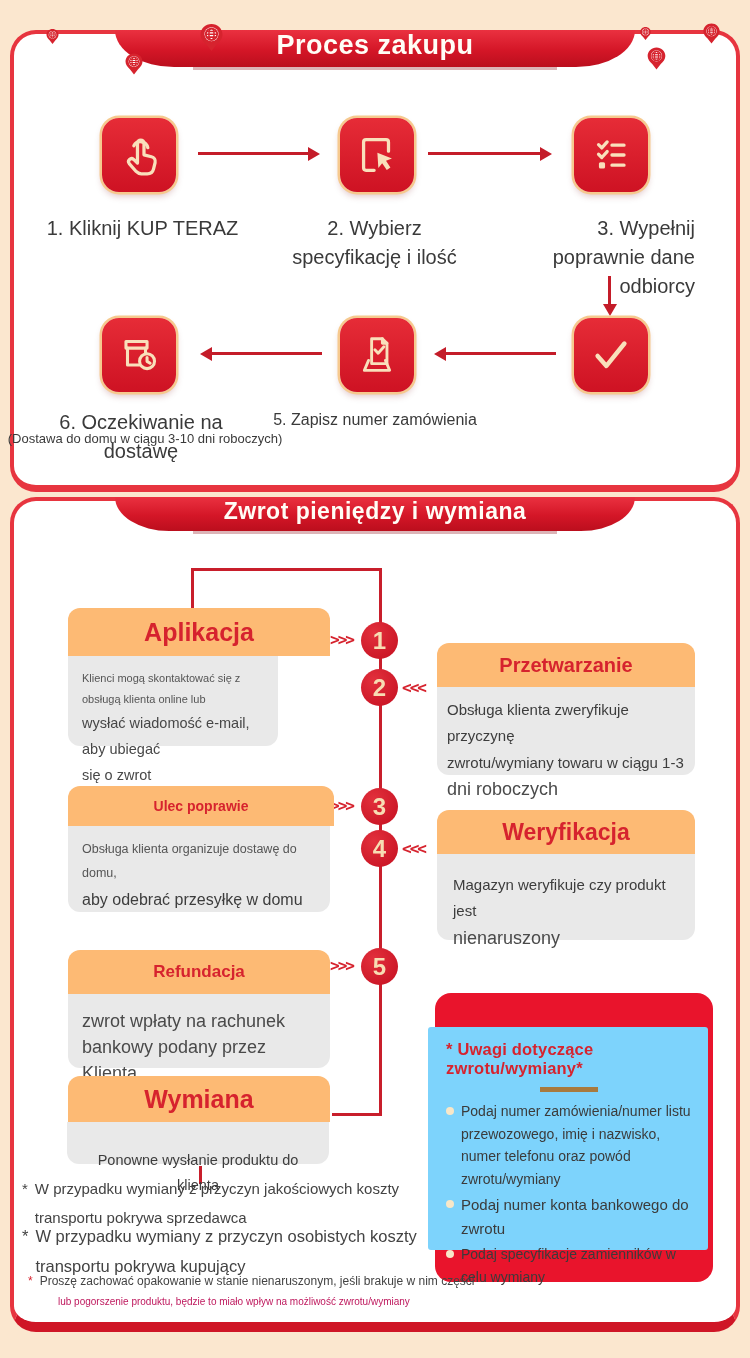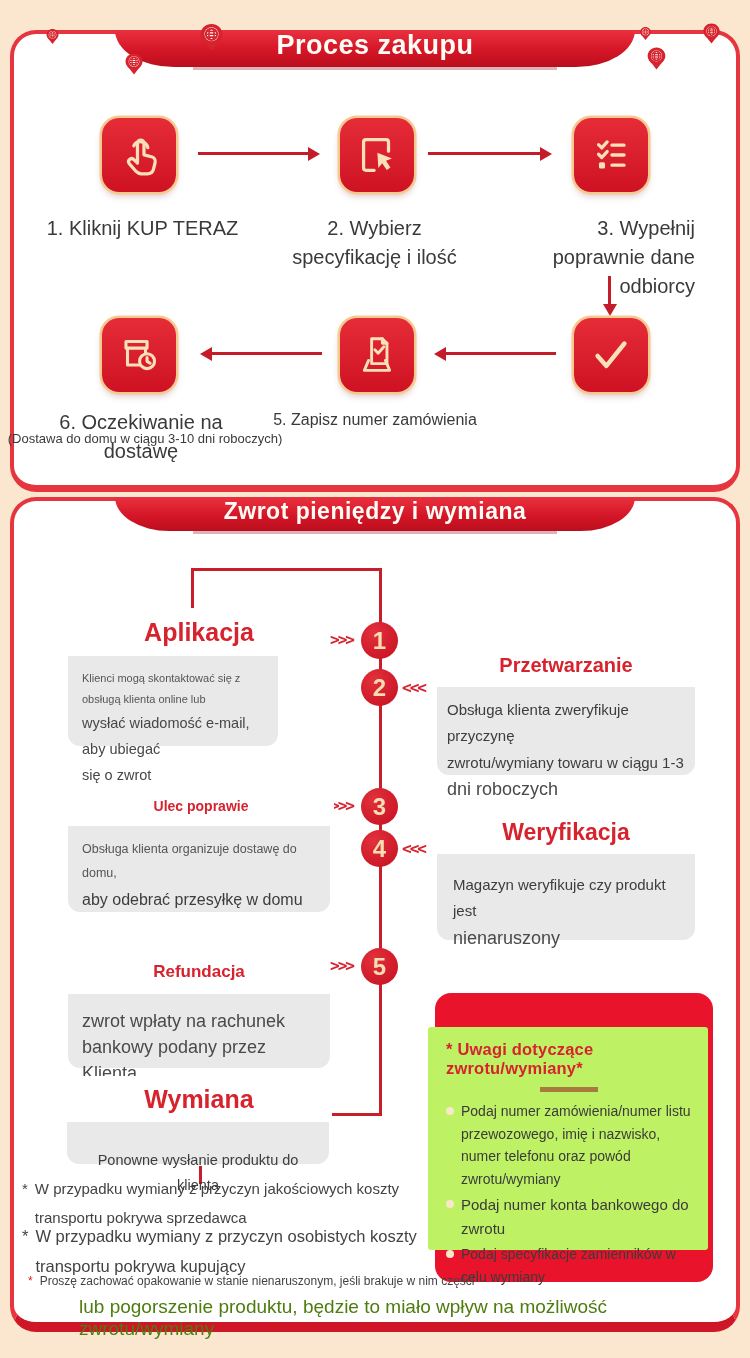--- a/index.html
+++ b/index.html
@@ -57,50 +57,50 @@
 
   
   .numcircle { position:absolute; width:37px; height:37px; border-radius:50%;
       background:radial-gradient(circle at 35% 30%, #e2303c, #c50f20);
       color:#f7ddb3; font-size:24px; font-weight:bold;
       display:flex; align-items:center; justify-content:center; z-index:2; }
   .chev { position:absolute; color:#d6232e; font-weight:bold; font-size:16px;
       letter-spacing:-2px; font-family:"DejaVu Sans Mono", monospace; z-index:2; }
 
   
-  .phead { position:absolute; background:#ffffff; border-radius:12px 12px 0 0;
+  .phead { position:absolute; background:#fdba74; border-radius:12px 12px 0 0;
       display:flex; align-items:center; justify-content:center; z-index:2; }
   .pbody { position:absolute; background:#e9e9e9; border-radius:0 0 12px 12px;
       padding:12px 14px; z-index:2; }
   .ptitle { color:#d6232e; font-weight:bold; }
   .t-xs { font-size:11px;  color:#555; line-height:1.9; }
   .t-sm { font-size:14.5px; color:#474747; line-height:1.8; }
   .t-md { font-size:15px; color:#3d3d3d; line-height:1.75; }
   .t-lg { font-size:18px; color:#4a4a4a; line-height:1.45; }
 
   
   #notes-red { position:absolute; left:435px; top:993px; width:278px; height:289px;
       background:#e9142c; border-radius:16px; z-index:1; }
   #notes-tan { position:absolute; left:428px; top:1027px; width:280px; height:223px;
-      background:#bef264; border-radius:3px; z-index:2; padding:13px 16px 0 18px; }
+      background:#7dd3fc; border-radius:3px; z-index:2; padding:13px 16px 0 18px; }
   #notes-title { color:#d6232e; font-weight:bold; font-size:16.5px; letter-spacing:.2px; }
   #notes-divider { width:58px; height:5px; background:#a87a3e; margin:9px auto 8px auto; }
   .bullet { display:flex; margin-bottom:2px; }
   .bullet .dot { flex:0 0 8px; width:8px; height:8px; border-radius:50%; background:#f8e7c8; margin:7px 7px 0 0; }
   .bullet .btext { font-size:14px; color:#3b3b3b; line-height:1.62; }
 
   
   .fnote { position:absolute; display:flex; color:#434343; z-index:2; }
   .fnote .star { margin-right:7px; }
   #fnote1 { left:22px; top:1174px; width:400px; font-size:15px;   line-height:1.95; }
   #fnote2 { left:22px; top:1222px; width:430px; font-size:16.5px; line-height:1.8; }
   #fnote3 { left:28px; top:1272px; width:640px; font-size:12px;   line-height:1.5; }
   #fnote3 .star { color:#d6232e; }
   #fnote-cont { position:absolute; left:58px; top:1296px; width:660px;
-      font-size:19px; color:#4d7c0f; z-index:2;margin-left:21px; }
+      font-size:10px; color:#be185d; z-index:2; }
 </style>
 </head>
 <body>
 
 <div id="screen">
 
   <div id="card1" class="card"></div>
 
   <div id="banner1" class="banner">
     <div class="wing l"></div>

